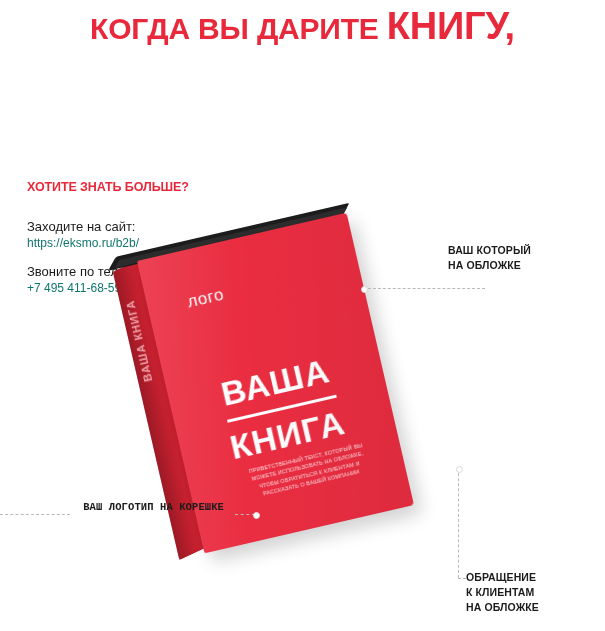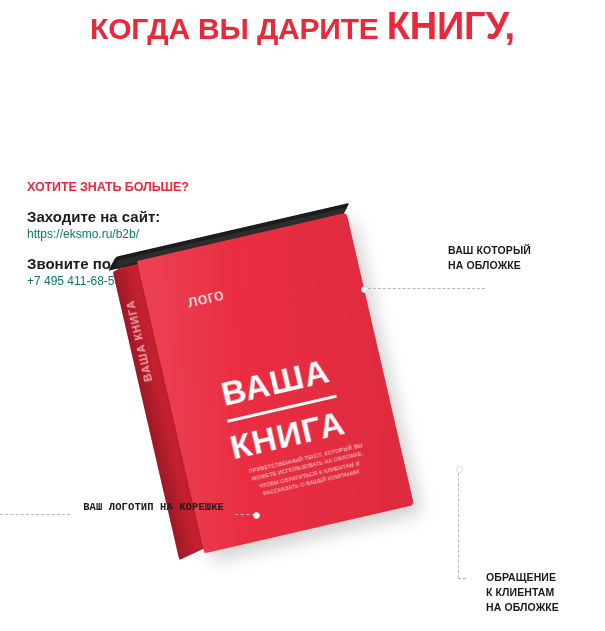--- a/index.html
+++ b/index.html
@@ -49,25 +49,25 @@
     position: absolute;
     left: 27px;
     top: 180px;
     color: #1b1b1b;
   }
   .contacts .cta {
     color: #e8293c;
     font-weight: bold;
     font-size: 12.5px;
     letter-spacing: -0.1px;
-    margin-bottom: 14px;
+    margin-bottom: 25px;
   }
   .contacts .label {
-    font-weight: bold;
-    font-size: 15px;
+    font-weight: normal;
+    font-size: 13px;
     margin: 0 0 2px 0;
   }
   .contacts .value {
     font-size: 12px;
     margin: 0 0 14px 0;
     color: #0f766e;
   }
   .contacts .value.last {
     margin-bottom: 0;
   }
@@ -238,21 +238,21 @@
   #leader-logo-cover  { left: 363px; top: 288px; width: 122px; }
   #dot-logo-cover     { left: 361px; top: 286px; }
 
   
   #callout-logo-spine { left: 14px; top: 500px; width: 210px; }
   #leader-logo-spine  { left: 0px; top: 514px; width: 70px; }
   #leader-logo-spine2 { left: 235px; top: 514px; width: 20px; }
   #dot-logo-spine     { left: 253px; top: 512px; }
 
   
-  #callout-message    { left: 466px; top: 570px; margin-left: 20px; }
+  #callout-message    { left: 466px; top: 570px; }
   #leader-message-v   { left: 458px; top: 468px; height: 110px; }
   #leader-message-h   { left: 458px; top: 578px; width: 8px; }
   #dot-message        { left: 456px; top: 466px; }
 </style>
 </head>
 <body>
 
 <div class="headline">
   <div class="line line1">
     <span>КОГДА ВЫ ДАРИТЕ </span><span class="big">КНИГУ,</span>

